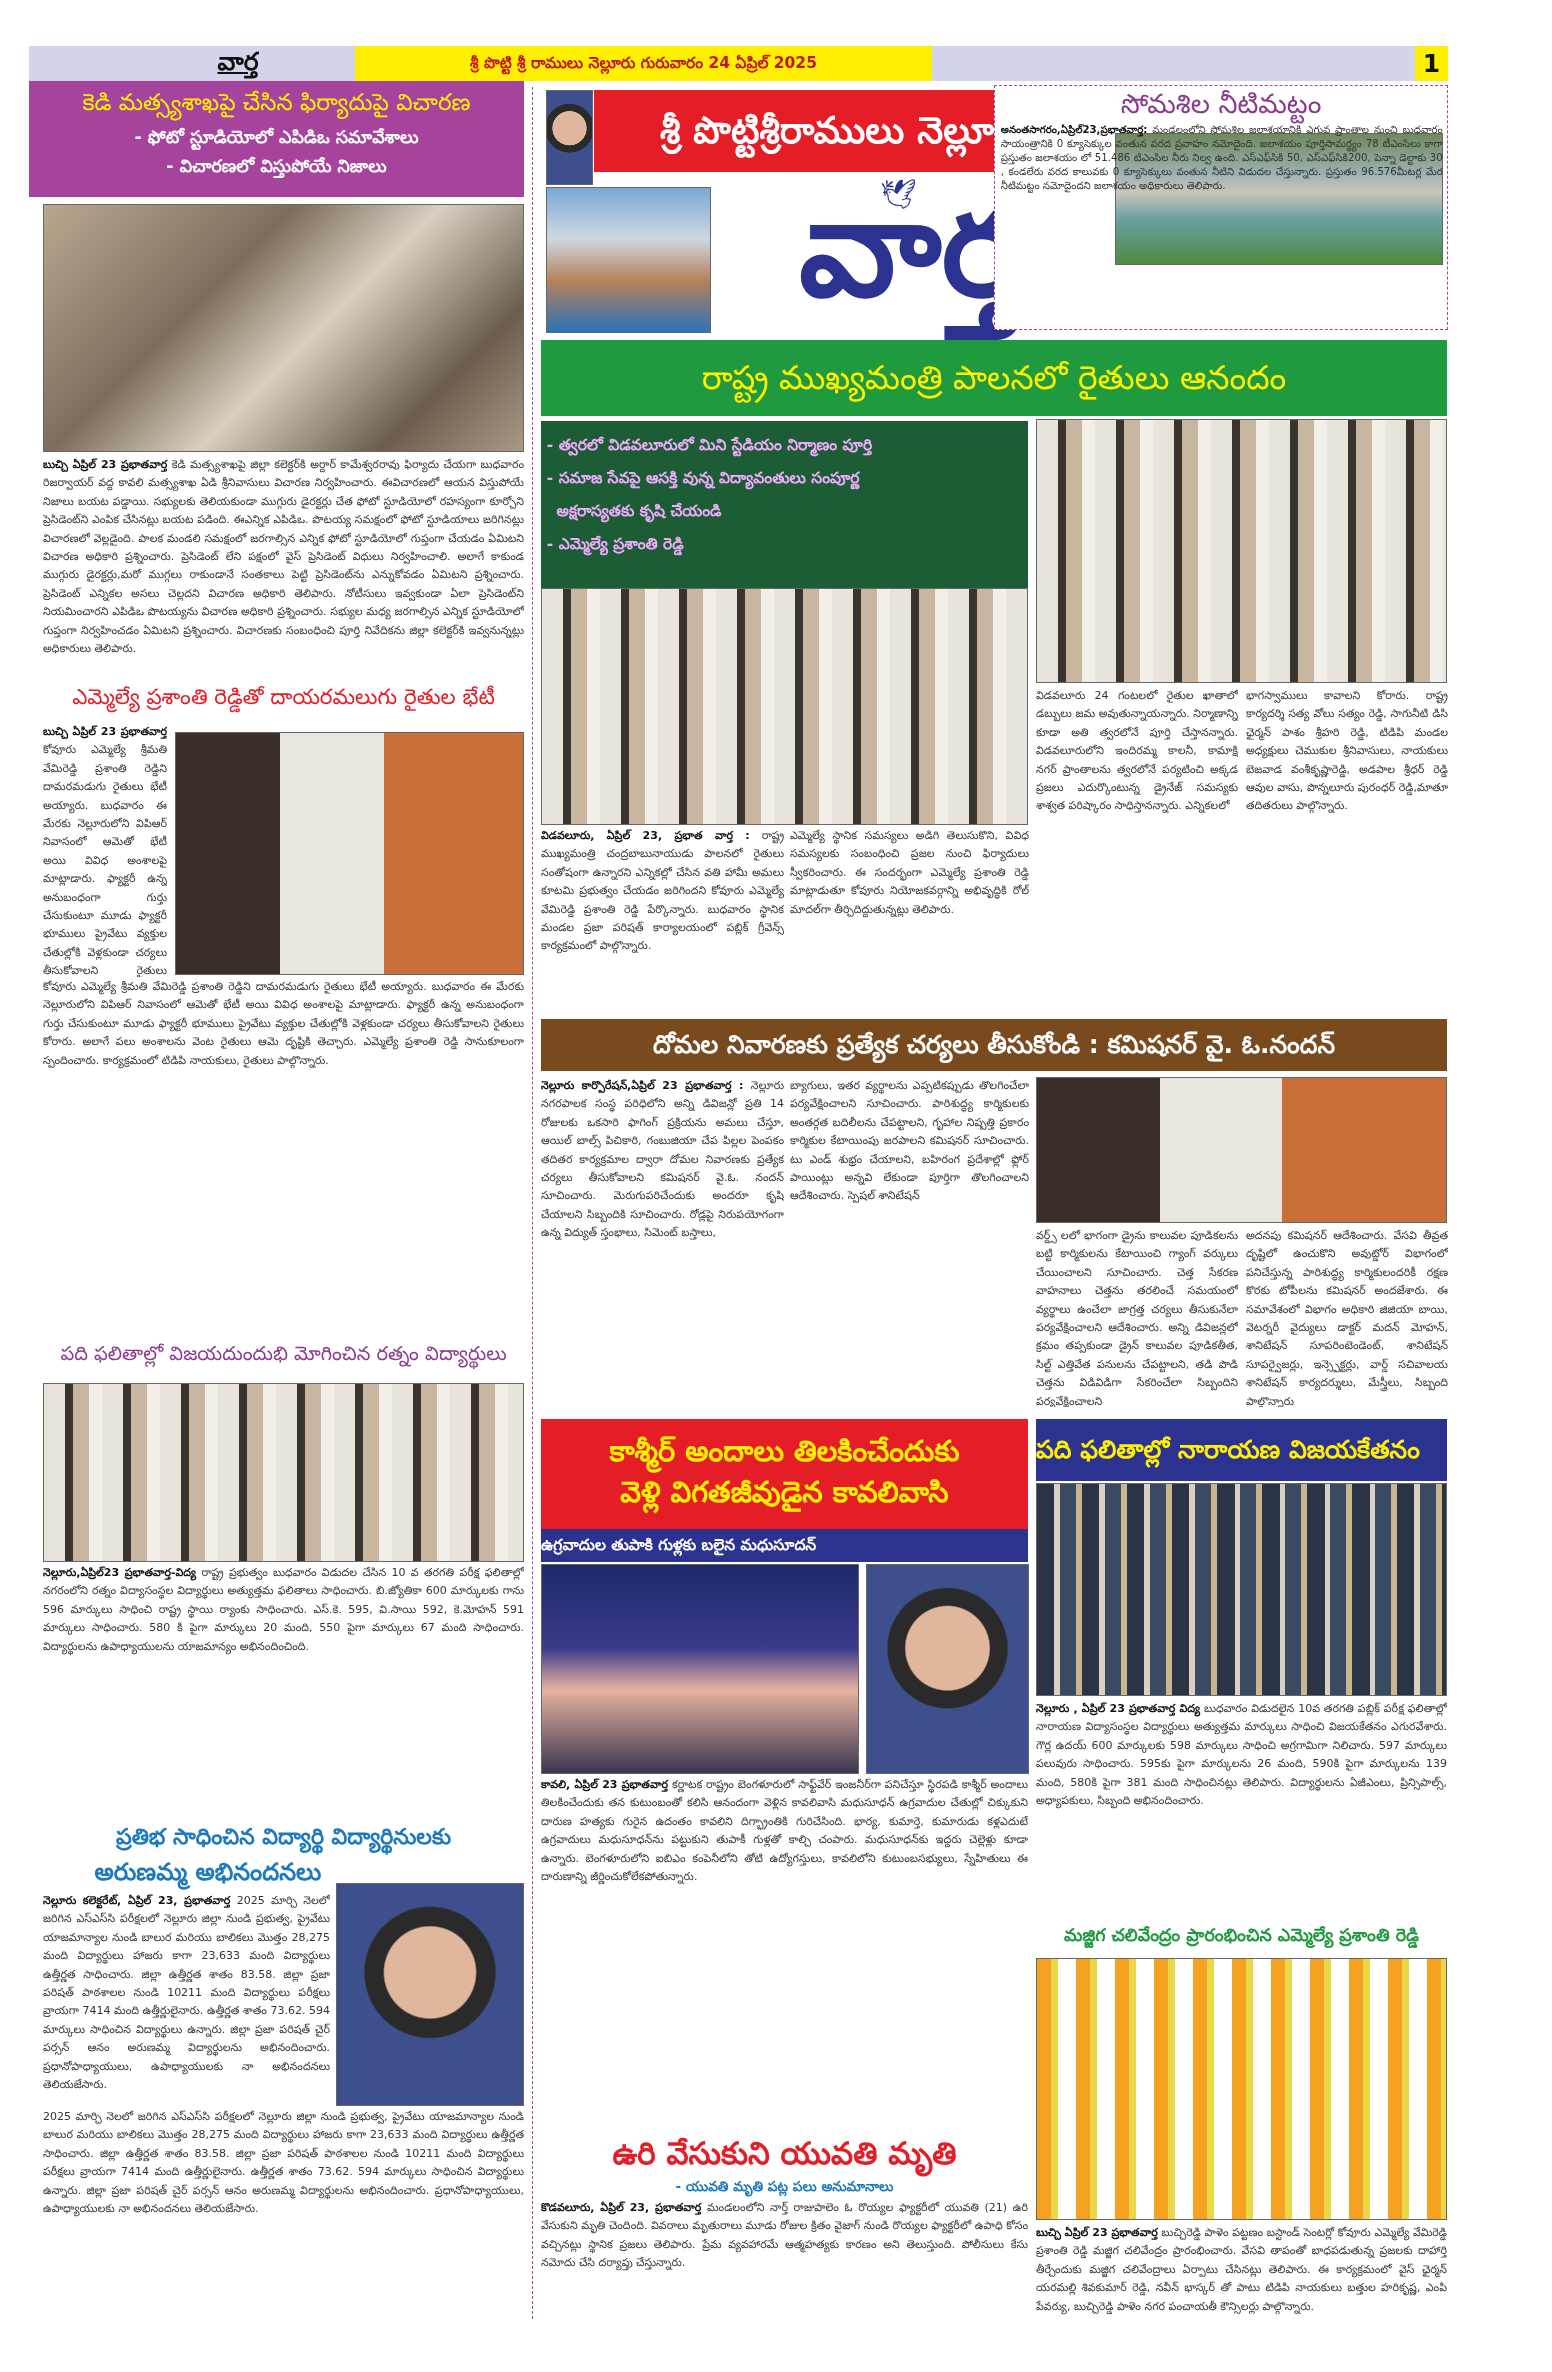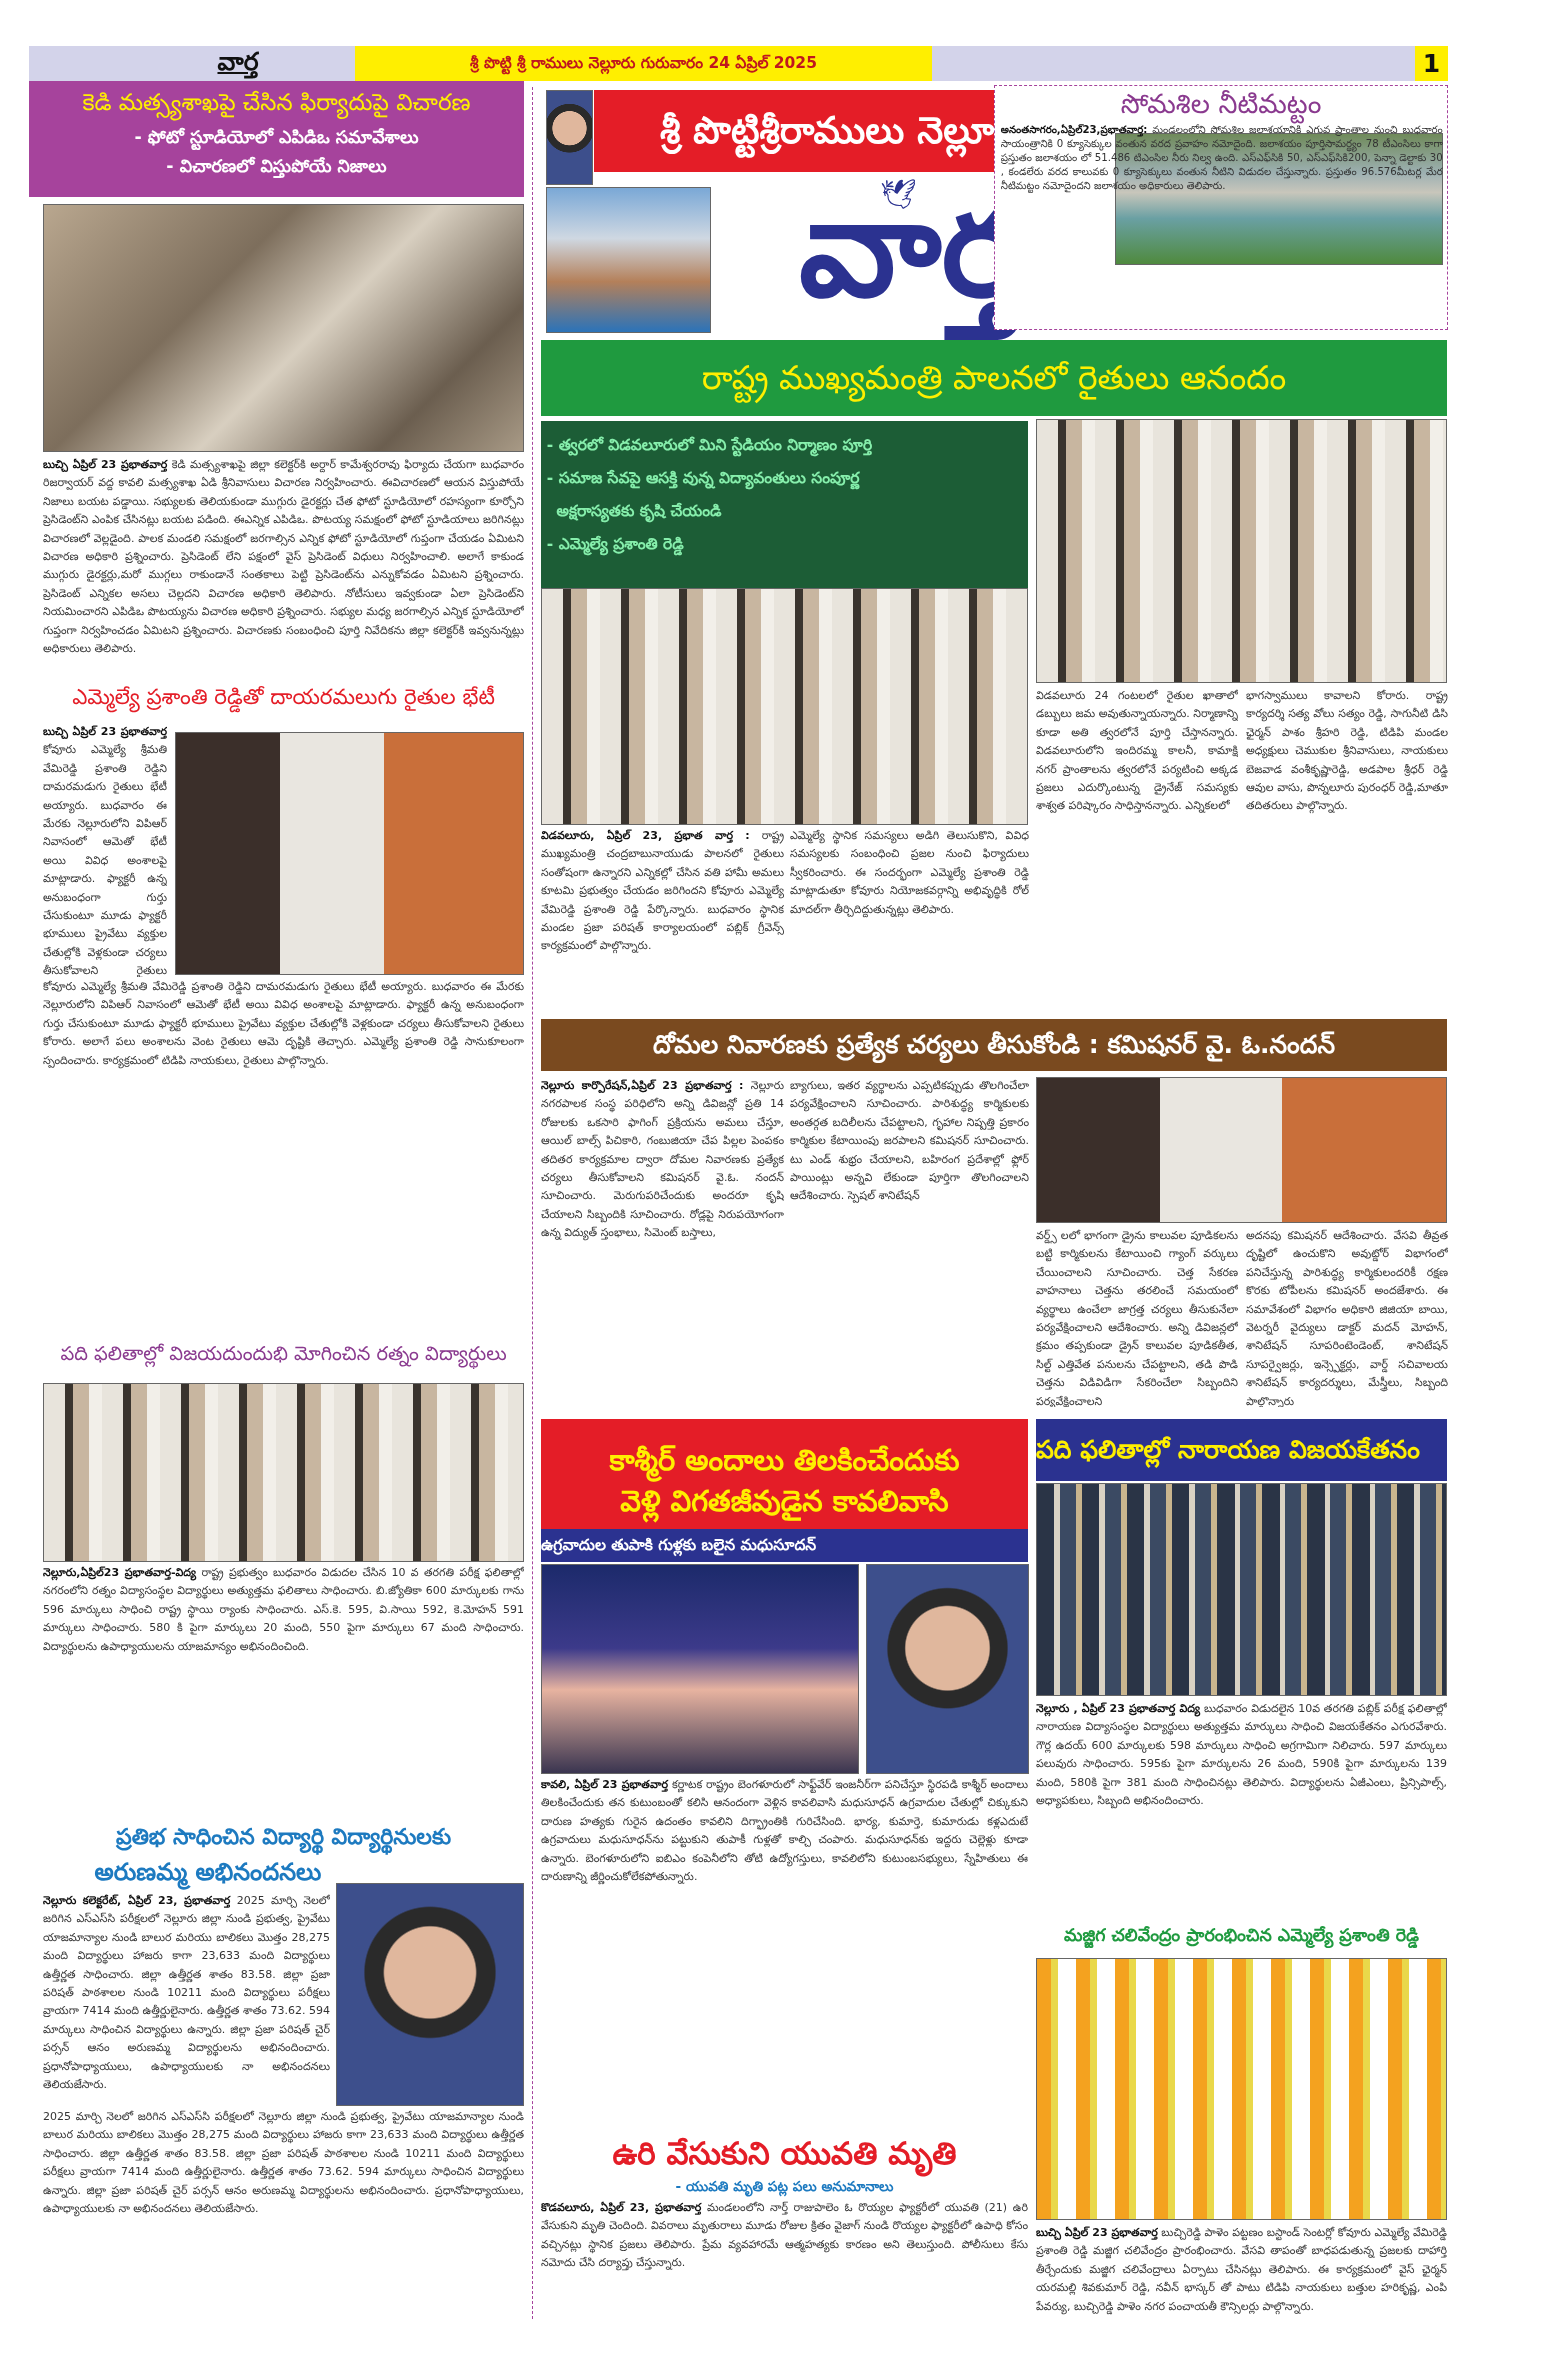--- a/index.html
+++ b/index.html
@@ -72,21 +72,21 @@
 <div class="abs" style="left:994px;top:85px;width:454px;height:245px;border:1.9px dashed #a6439c;background:#fff">
   <div style="font-size:27px;color:#8a3a8f;text-align:center;margin-top:1.9px">సోమశిల నీటిమట్టం</div>
   <div class="abs photo dam" style="left:120px;top:47px;width:328px;height:132px"></div>
   <div class="abs body-text" style="left:5.8px;top:37px;width:442px;height:204px;font-size:10.2px;line-height:14px">
     <b>అనంతసాగరం,ఏప్రిల్23,ప్రభాతవార్త:</b>
     <span>మండలంలోని సోమశిల జలాశయానికి ఎగువ ప్రాంతాల నుంచి బుధవారం సాయంత్రానికి 0 క్యూసెక్కుల వంతున వరద ప్రవాహం నమోదైంది. జలాశయం పూర్తిసామర్థ్యం 78 టీఎంసిలు కాగా ప్రస్తుతం జలాశయం లో 51.486 టిఎంసిల నీరు నిల్వ ఉంది. ఎస్ఎఫ్‌సికి 50, ఎస్ఎఫ్‌సికి200, పెన్నా డెల్టాకు 30 , కండలేరు వరద కాలువకు 0 క్యూసెక్కులు వంతున నీటిని విడుదల చేస్తున్నారు. ప్రస్తుతం 96.576మీటర్ల మేర నీటిమట్టం నమోదైందని జలాశయం అధికారులు తెలిపారు.</span>
   </div>
 </div>
 
 <div class="abs" style="left:541px;top:340px;width:906px;height:76px;background:#1f9a3f;color:#ffef00;font-size:33px;line-height:76px;text-align:center">రాష్ట్ర ముఖ్యమంత్రి పాలనలో రైతులు ఆనందం</div>
-<div class="abs" style="left:541px;top:421px;width:487px;height:169px;background:#1c5d36;color:#86efac;font-size:15.5px;font-weight:bold;padding:7.8px 5.8px;line-height:33px">
+<div class="abs" style="left:541px;top:421px;width:487px;height:169px;background:#1c5d36;color:#f0abfc;font-size:15.5px;font-weight:bold;padding:7.8px 5.8px;line-height:33px">
   <div>- త్వరలో విడవలూరులో మిని స్టేడియం నిర్మాణం పూర్తి</div>
   <div>- సమాజ సేవపై ఆసక్తి వున్న విద్యావంతులు సంపూర్ణ</div>
   <div style="padding-left:9.7px">అక్షరాస్యతకు కృషి చేయండి</div>
   <div>- ఎమ్మెల్యే ప్రశాంతి రెడ్డి</div>
 </div>
 <div class="abs photo crowd" style="left:1036px;top:419px;width:411px;height:264px"></div>
 <div class="abs photo crowd" style="left:541px;top:588px;width:487px;height:237px"></div>
 <div class="abs body-text" style="left:541px;top:827px;width:243px;height:184px">
   <b>విడవలూరు, ఏప్రిల్ 23, ప్రభాత వార్త :</b>
   <span>రాష్ట్ర ముఖ్యమంత్రి చంద్రబాబునాయుడు పాలనలో రైతులు సంతోషంగా ఉన్నారని ఎన్నికల్లో చేసిన వతి హామీ అమలు కూటమి ప్రభుత్వం చేయడం జరిగిందని కోవూరు ఎమ్మెల్యే వేమిరెడ్డి ప్రశాంతి రెడ్డి పేర్కొన్నారు. బుధవారం స్థానిక మండల ప్రజా పరిషత్ కార్యాలయంలో పబ్లిక్ గ్రీవెన్స్ కార్యక్రమంలో పాల్గొన్నారు.</span>
@@ -99,21 +99,21 @@
 <div class="abs body-text" style="left:541px;top:1077px;width:243px;height:330px">
   <b>నెల్లూరు కార్పొరేషన్,ఏప్రిల్ 23 ప్రభాతవార్త :</b>
   <span>నెల్లూరు నగరపాలక సంస్థ పరిధిలోని అన్ని డివిజన్లో ప్రతి 14 రోజులకు ఒకసారి ఫాగింగ్ ప్రక్రియను అమలు చేస్తూ, ఆయిల్ బాల్స్ పిచికారి, గంబుజియా చేప పిల్లల పెంపకం తదితర కార్యక్రమాల ద్వారా దోమల నివారణకు ప్రత్యేక చర్యలు తీసుకోవాలని కమిషనర్ వై.ఓ. నందన్ సూచించారు. మెరుగుపరిచేందుకు అందరూ కృషి చేయాలని సిబ్బందికి సూచించారు. రోడ్లపై నిరుపయోగంగా ఉన్న విద్యుత్ స్తంభాలు, సిమెంట్ బస్తాలు,</span>
 </div>
 <div class="abs body-text" style="left:790px;top:1077px;width:239px;height:330px">బ్యాగులు, ఇతర వ్యర్థాలను ఎప్పటికప్పుడు తొలగించేలా పర్యవేక్షించాలని సూచించారు. పారిశుద్ధ్య కార్మికులకు అంతర్గత బదిలీలను చేపట్టాలని, గృహాల నిష్పత్తి ప్రకారం కార్మికుల కేటాయింపు జరపాలని కమిషనర్ సూచించారు. టు ఎండ్ శుభ్రం చేయాలని, బహిరంగ ప్రదేశాల్లో ఫ్లోర్ పాయింట్లు అన్నవి లేకుండా పూర్తిగా తొలగించాలని ఆదేశించారు. స్పెషల్ శానిటేషన్</div>
 <div class="abs photo meeting" style="left:1036px;top:1077px;width:411px;height:146px"></div>
 <div class="abs body-text" style="left:1036px;top:1227px;width:202px;height:180px">వర్డ్స్ లలో భాగంగా డ్రైను కాలువల పూడికలను బట్టి కార్మికులను కేటాయించి గ్యాంగ్ వర్కులు చేయించాలని సూచించారు. చెత్త సేకరణ వాహనాలు చెత్తను తరలించే సమయంలో వ్యర్థాలు ఉంచేలా జాగ్రత్త చర్యలు తీసుకునేలా పర్యవేక్షించాలని ఆదేశించారు. అన్ని డివిజన్లలో క్రమం తప్పకుండా డ్రైన్ కాలువల పూడికతీత, సిల్ట్ ఎత్తివేత పనులను చేపట్టాలని, తడి పొడి చెత్తను విడివిడిగా సేకరించేలా సిబ్బందిని పర్యవేక్షించాలని</div>
 <div class="abs body-text" style="left:1246px;top:1227px;width:202px;height:180px">అదనపు కమిషనర్ ఆదేశించారు. వేసవి తీవ్రత దృష్టిలో ఉంచుకొని అవుట్డోర్ విభాగంలో పనిచేస్తున్న పారిశుద్ధ్య కార్మికులందరికీ రక్షణ కొరకు టోపీలను కమిషనర్ అందజేశారు. ఈ సమావేశంలో విభాగం అధికారి జిజియా బాయి, వెటర్నరీ వైద్యులు డాక్టర్ మదన్ మోహన్, శానిటేషన్ సూపరింటెండెంట్, శానిటేషన్ సూపర్వైజర్లు, ఇన్స్పెక్టర్లు, వార్డ్ సచివాలయ శానిటేషన్ కార్యదర్శులు, మేస్త్రీలు, సిబ్బంది పాల్గొన్నారు</div>
 
 <div class="abs" style="left:541px;top:1419px;width:487px;height:111px;background:#e41d27;text-align:center">
-  <div style="font-size:29px;font-weight:bold;color:#ffef00;margin-top:24px">కాశ్మీర్ అందాలు తిలకించేందుకు</div>
+  <div style="font-size:29px;font-weight:bold;color:#ffef00;margin-top:15px">కాశ్మీర్ అందాలు తిలకించేందుకు</div>
   <div style="font-size:29px;font-weight:bold;color:#ffef00">వెళ్లి విగతజీవుడైన కావలివాసి</div>
 </div>
 <div class="abs" style="left:541px;top:1529px;width:487px;height:33px;background:#2b3290;color:#fff;font-size:15.5px;font-weight:bold;line-height:33px;text-align:left">ఉగ్రవాదుల తుపాకి గుళ్లకు బలైన మధుసూదన్</div>
 <div class="abs photo family" style="left:541px;top:1564px;width:318px;height:210px"></div>
 <div class="abs photo portrait" style="left:866px;top:1564px;width:163px;height:210px"></div>
 <div class="abs body-text" style="left:541px;top:1776px;width:487px;height:355px">
   <b>కావలి, ఏప్రిల్ 23 ప్రభాతవార్త</b>
   <span>కర్ణాటక రాష్ట్రం బెంగళూరులో సాఫ్ట్‌వేర్ ఇంజనీర్‌గా పనిచేస్తూ స్థిరపడి కాశ్మీర్ అందాలు తిలకించేందుకు తన కుటుంబంతో కలిసి ఆనందంగా వెళ్లిన కావలివాసి మధుసూధన్ ఉగ్రవాదుల చేతుల్లో చిక్కుకుని దారుణ హత్యకు గురైన ఉదంతం కావలిని దిగ్భ్రాంతికి గురిచేసింది. భార్య, కుమార్తె, కుమారుడు కళ్లఎదుటే ఉగ్రవాదులు మధుసూధన్‌ను పట్టుకుని తుపాకీ గుళ్లతో కాల్చి చంపారు. మధుసూధన్‌కు ఇద్దరు చెల్లెళ్లు కూడా ఉన్నారు. బెంగళూరులోని ఐబిఎం కంపెనీలోని తోటి ఉద్యోగస్తులు, కావలిలోని కుటుంబసభ్యులు, స్నేహితులు ఈ దారుణాన్ని జీర్ణించుకోలేకపోతున్నారు.</span>
 </div>
 

